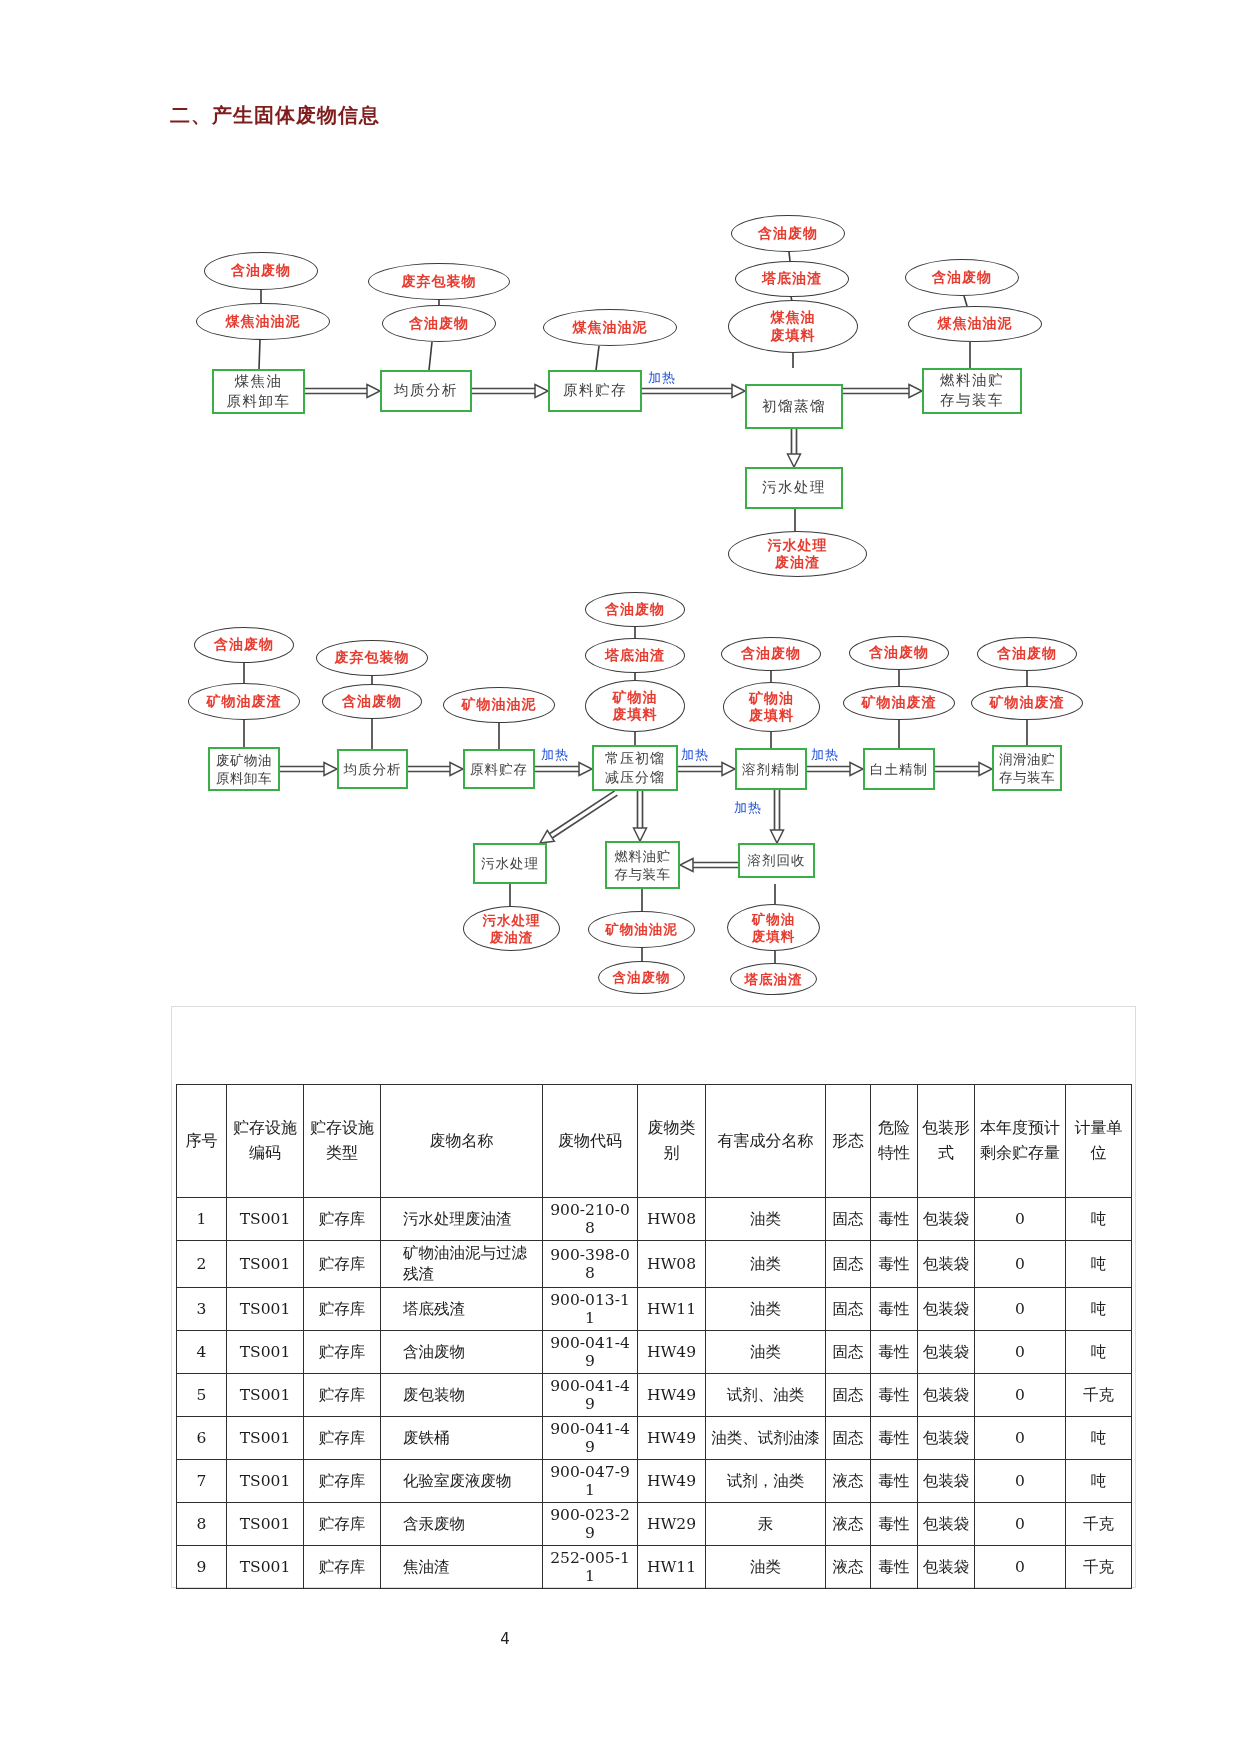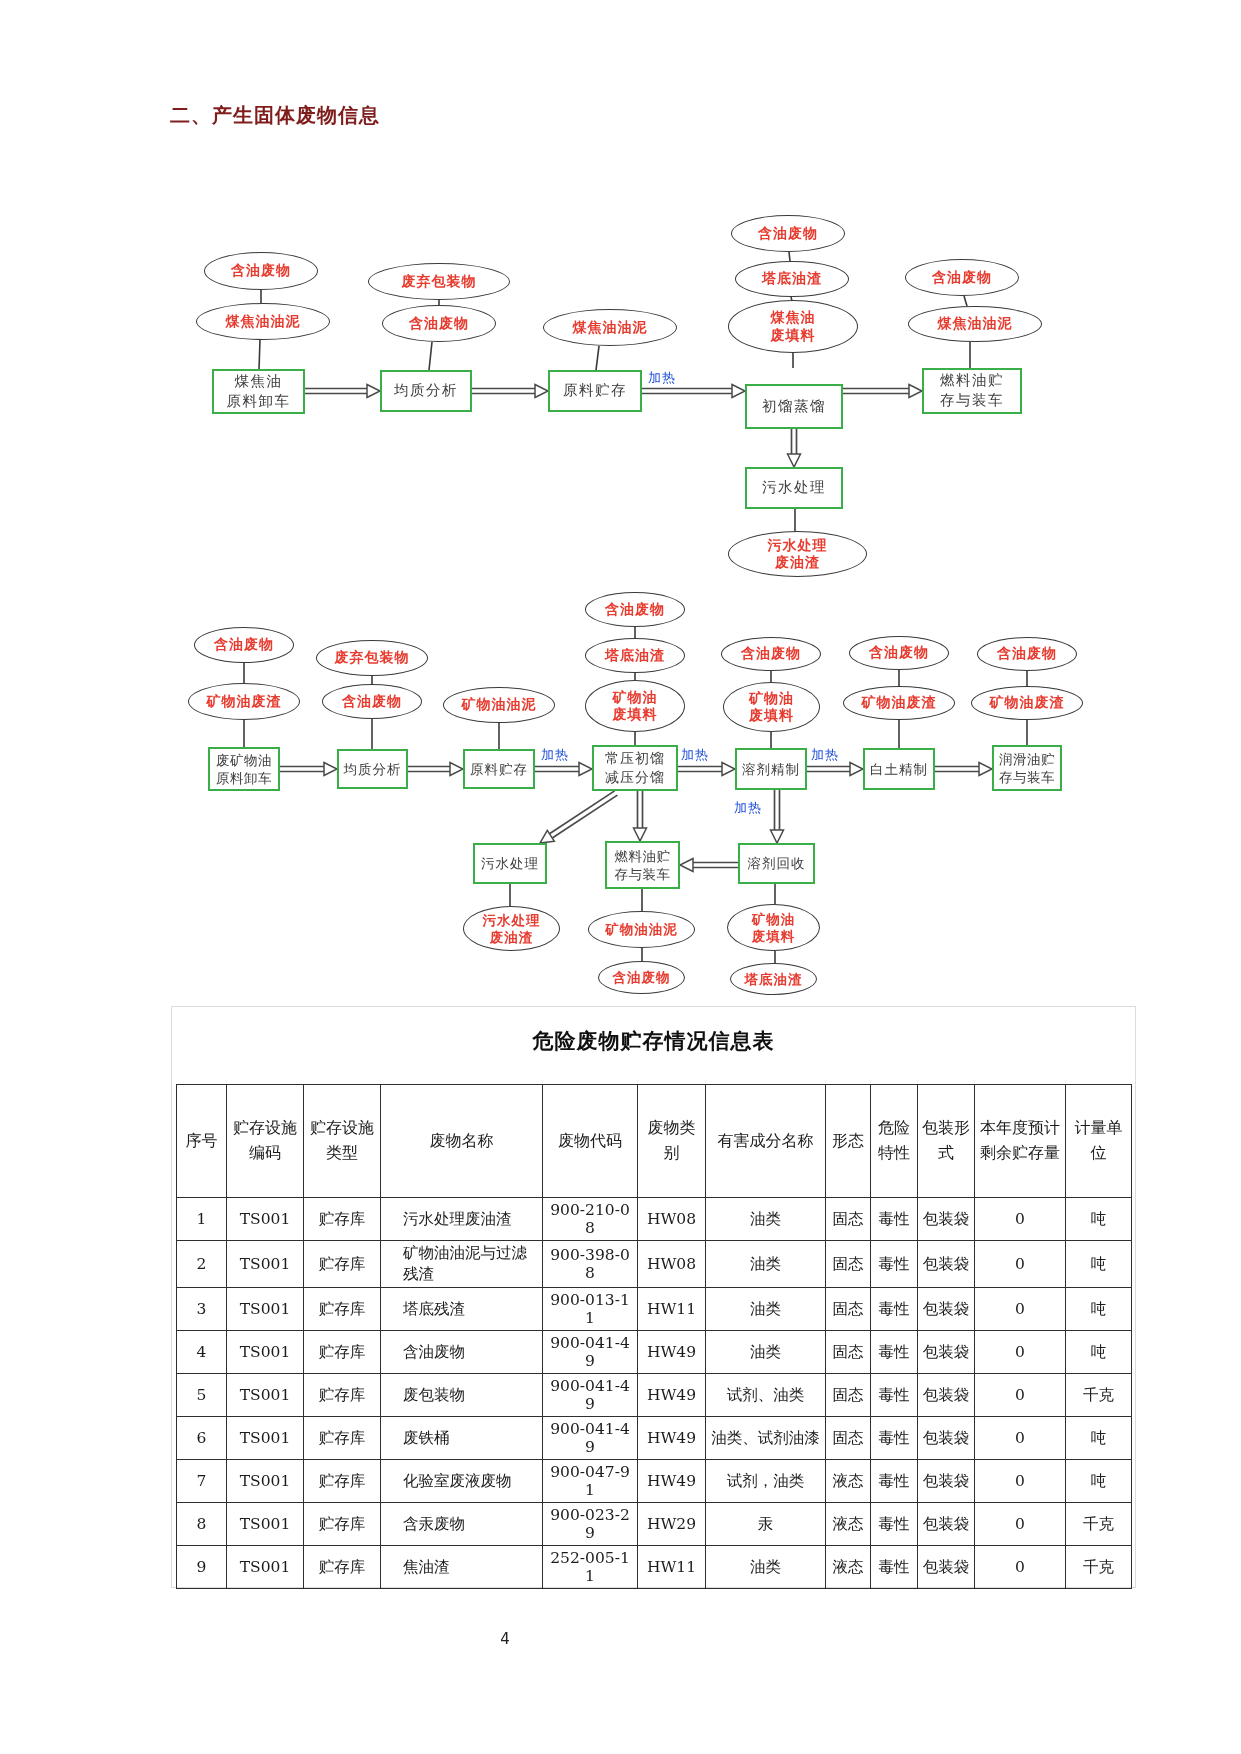--- a/index.html
+++ b/index.html
@@ -194,35 +194,34 @@
   <div class="gbox" style="left:463px;top:749px;width:72px;height:40px;font-size:13.5px;letter-spacing:1px">原料贮存</div>
   <div class="gbox" style="left:592px;top:745px;width:86px;height:46px;font-size:14px;letter-spacing:1px">常压初馏
 减压分馏</div>
   <div class="gbox" style="left:735px;top:748px;width:72px;height:42px;font-size:13.5px;letter-spacing:1px">溶剂精制</div>
   <div class="gbox" style="left:863px;top:748px;width:72px;height:42px;font-size:13.5px;letter-spacing:1px">白土精制</div>
   <div class="gbox" style="left:992px;top:745px;width:70px;height:46px;font-size:13.5px;letter-spacing:0.5px">润滑油贮
 存与装车</div>
   <div class="gbox" style="left:473px;top:843px;width:74px;height:41px;font-size:13.5px;letter-spacing:1px">污水处理</div>
   <div class="gbox" style="left:605px;top:841px;width:75px;height:48px;font-size:13.5px;letter-spacing:0.5px">燃料油贮
 存与装车</div>
-  <div class="gbox" style="left:738px;top:843px;width:77px;height:41px;font-size:13.5px;letter-spacing:1px">溶剂回收</div>
+  <div class="gbox" style="left:738px;top:843px;width:77px;height:35px;font-size:13.5px;letter-spacing:1px">溶剂回收</div>
   <div class="oval" style="left:463px;top:906px;width:97px;height:45px;font-size:13.5px">污水处理
 废油渣</div>
   <div class="oval" style="left:588px;top:911px;width:107px;height:37px;font-size:13.5px">矿物油油泥</div>
   <div class="oval" style="left:598px;top:961px;width:87px;height:33px;font-size:13.5px">含油废物</div>
   <div class="oval" style="left:727px;top:904px;width:93px;height:47px;font-size:13.5px">矿物油
 废填料</div>
   <div class="oval" style="left:730px;top:963px;width:87px;height:32px;font-size:13.5px">塔底油渣</div>
   <div class="heat" style="left:541px;top:746px">加热</div>
   <div class="heat" style="left:681px;top:746px">加热</div>
   <div class="heat" style="left:811px;top:746px">加热</div>
   <div class="heat" style="left:734px;top:799px">加热</div>
 
   <div class="tablewrap">
-    <div class="ttitle">危险废物贮存情况信息表</div>
     <table class="hw">
       <colgroup>
         <col style="width:50px">
           <col style="width:77px">
           <col style="width:77px">
           <col style="width:162px">
         <col style="width:95px">
           <col style="width:68px">
           <col style="width:120px">
           <col style="width:45px">

